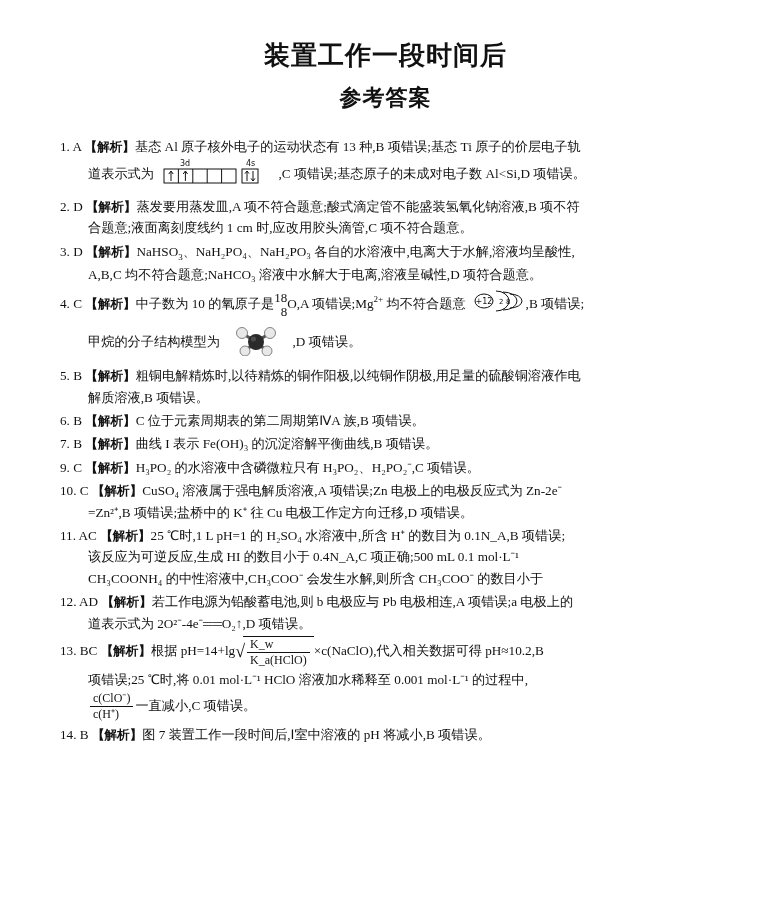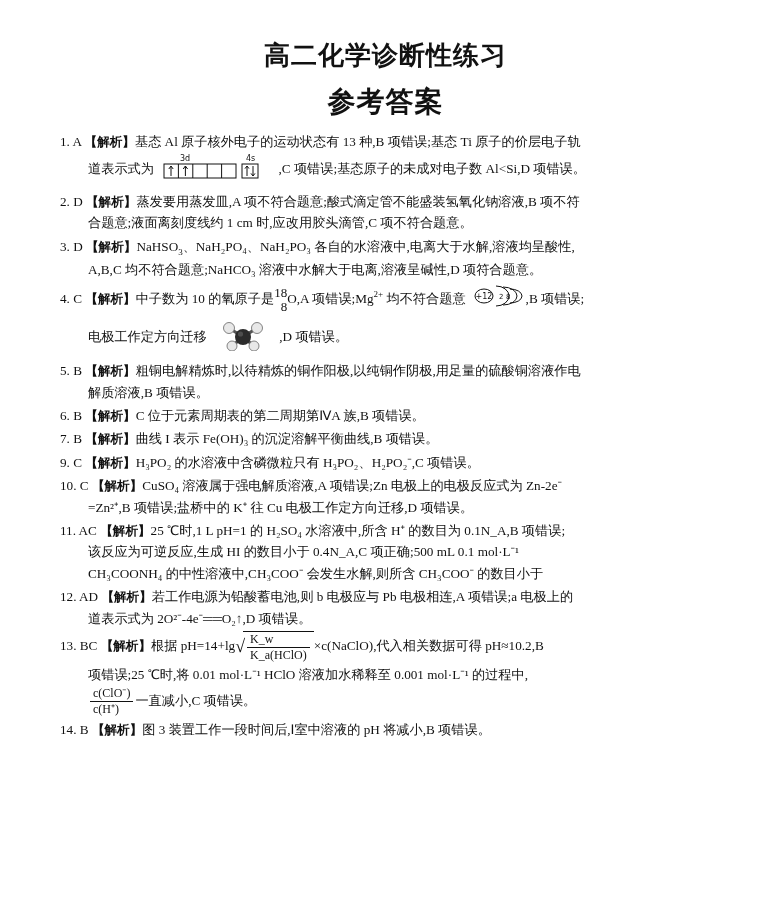--- a/index.html
+++ b/index.html
@@ -22,26 +22,26 @@
     font-family:"DejaVu Sans", sans-serif;
     font-weight:bold;
     font-size:26px;
     letter-spacing:1px;
     margin-top:38px;
   }
   .subtitle{
     text-align:center;
     font-family:"DejaVu Sans", sans-serif;
     font-weight:bold;
-    font-size:28px;
+    font-size:22px;
     letter-spacing:1px;
     margin-top:10px;
   }
   .body{
-    margin-top:10px;
+    margin-top:23px;
     font-size:13.2px;
     line-height:1.62;
   }
   .item{
     margin-bottom:2px;
     text-align:justify;
   }
   .num{ white-space:nowrap; }
   .ans{ font-family:"Liberation Serif", serif; }
   .tag{
@@ -77,21 +77,21 @@
   .radical{ display:inline-block; vertical-align:middle; font-size:18px;}
   .mol{ display:inline-block; vertical-align:middle; margin:0 4px;}
   .ion{ display:inline-block; vertical-align:middle; margin:0 2px;}
   .line-tight{ line-height:1.75; }
 </style>
 </head>
 <body>
 
 <div class="page">
 
-  <div class="title">高二化学诊断性练习</div>
+  <div class="title">装置工作一段时间后</div>
   <div class="subtitle">参考答案</div>
 
   <div class="body">
 
     <div class="item">
       <span class="num">1.</span>
       <span class="ans">A</span>
       <span class="tag">【解析】</span><span>基态 Al 原子核外电子的运动状态有 13 种,B 项错误;基态 Ti 原子的价层电子轨</span>
       <span class="ind0">
         <span>道表示式为</span>
@@ -137,21 +137,21 @@
           <ellipse cx="16" cy="14" rx="9" ry="7" fill="none" stroke="#111" stroke-width="1"></ellipse>
           <text x="16" y="17" font-size="8" text-anchor="middle" font-family="DejaVu Sans" fill="#111">+12</text>
           <path d="M28 4 a13 10 0 0 1 0 20" fill="none" stroke="#111" stroke-width="1"></path>
           <path d="M35 5 a14 9 0 0 1 0 18" fill="none" stroke="#111" stroke-width="1"></path>
           <path d="M42 7 a12 7 0 0 1 0 14" fill="none" stroke="#111" stroke-width="1"></path>
           <text x="31" y="17" font-size="7" font-family="DejaVu Sans" fill="#111">2</text>
           <text x="38" y="17" font-size="7" font-family="DejaVu Sans" fill="#111">8</text>
         </svg>
       </span><span>,B 项错误;</span>
       <span class="ind0">
-        <span>电极工作定方向迁移</span>
+        <span>甲烷的分子结构模型为</span>
         <span class="mol">
           <svg width="58" height="34" viewBox="0 0 58 34">
             <line x1="29" y1="20" x2="15" y2="11" stroke="#555" stroke-width="3"></line>
             <line x1="29" y1="20" x2="43" y2="11" stroke="#555" stroke-width="3"></line>
             <line x1="29" y1="20" x2="18" y2="29" stroke="#555" stroke-width="3"></line>
             <line x1="29" y1="20" x2="40" y2="29" stroke="#555" stroke-width="3"></line>
             <circle cx="15" cy="11" r="5.5" fill="#e8e8e8" stroke="#666" stroke-width="0.8"></circle>
             <circle cx="43" cy="11" r="5.5" fill="#e8e8e8" stroke="#666" stroke-width="0.8"></circle>
             <circle cx="18" cy="29" r="5" fill="#e8e8e8" stroke="#666" stroke-width="0.8"></circle>
             <circle cx="40" cy="29" r="5" fill="#e8e8e8" stroke="#666" stroke-width="0.8"></circle>
@@ -215,18 +215,18 @@
       <span class="num">13.</span>
       <span class="ans">BC</span>
       <span class="tag">【解析】</span><span>根据 pH=14+lg</span><span class="radical">√</span><span class="sqrtbox"><span class="frac"><span class="top">K_w</span><span class="bot">K_a(HClO)</span></span></span><span>×c(NaClO),代入相关数据可得 pH≈10.2,B</span>
       <span class="ind0">项错误;25 ℃时,将 0.01 mol·L⁻¹ HClO 溶液加水稀释至 0.001 mol·L⁻¹ 的过程中,</span>
       <span class="ind0"><span class="frac"><span class="top">c(ClO⁻)</span><span class="bot">c(H⁺)</span></span><span>一直减小,C 项错误。</span></span>
     </div>
 
     <div class="item">
       <span class="num">14.</span>
       <span class="ans">B</span>
-      <span class="tag">【解析】</span><span>图 3 装置工作一段时间后,Ⅰ室中溶液的 pH 将减小,B 项错误。</span>
+      <span class="tag">【解析】</span><span>图 7 装置工作一段时间后,Ⅰ室中溶液的 pH 将减小,B 项错误。</span>
     </div>
 
   </div>
 
 </div>
 
 </body></html>

